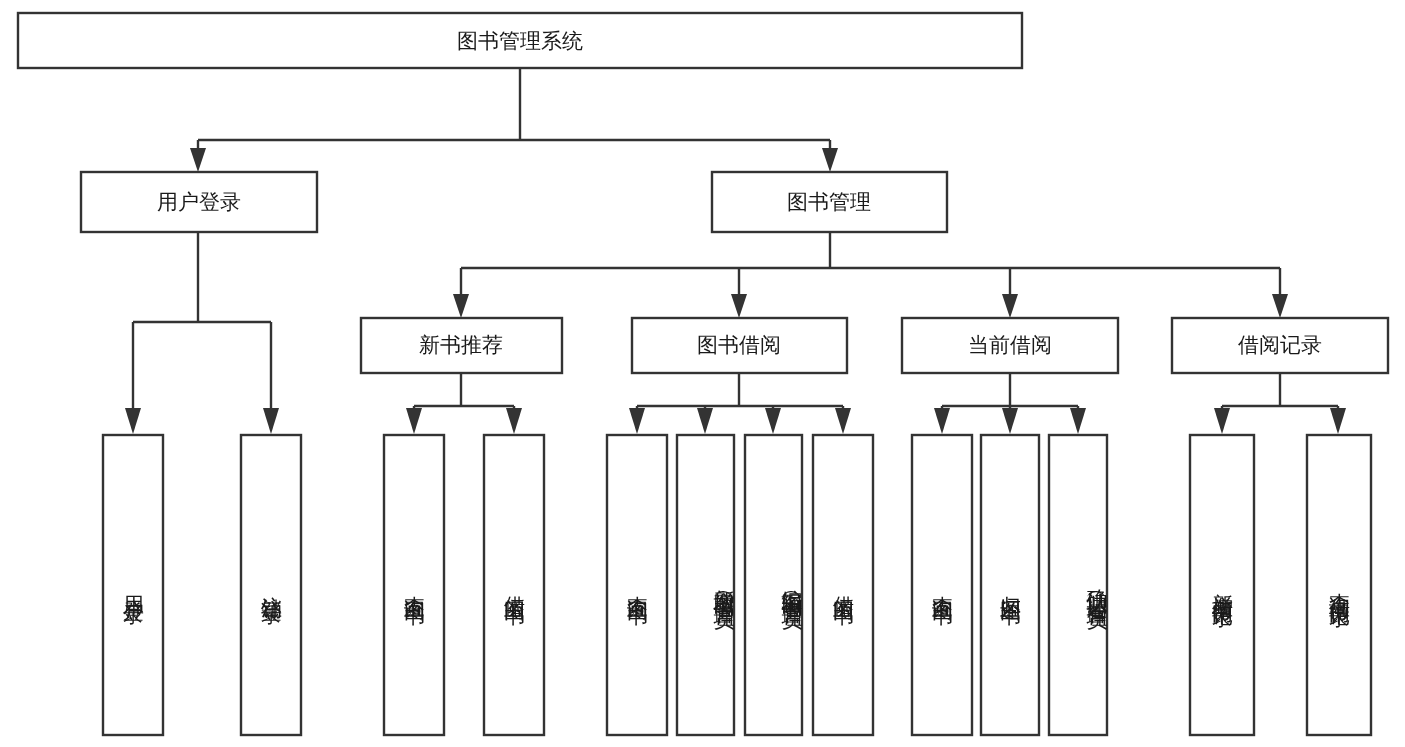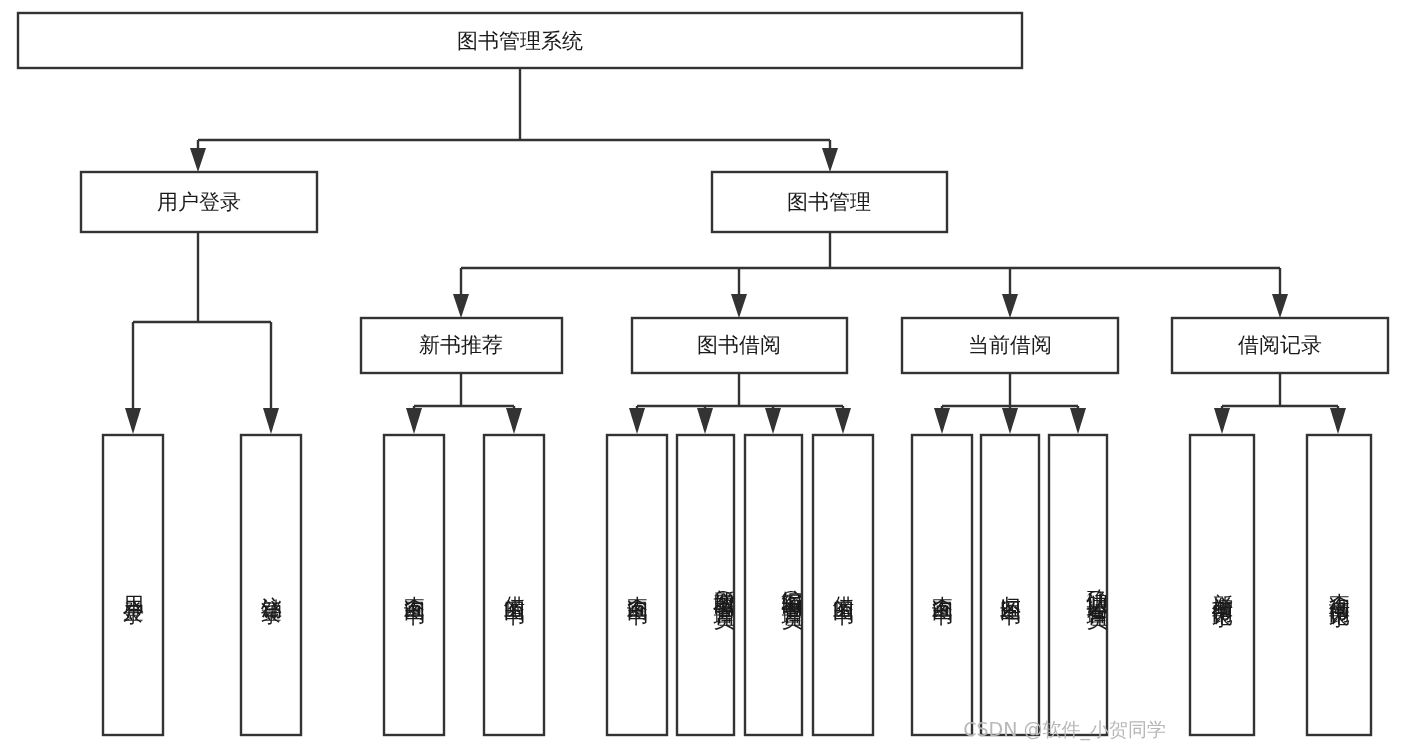--- a/index.html
+++ b/index.html
@@ -200,14 +200,13 @@
   <div class="vlabel" style="left:607px; top:435px; width:60px; height:300px;">查询图书</div>
   <div class="vlabel" style="left:677px; top:437px; width:57px; height:296px; align-items:flex-start;">新增图书（管理员）</div>
   <div class="vlabel" style="left:745px; top:437px; width:57px; height:296px; align-items:flex-start;">编辑图书（管理员）</div>
   <div class="vlabel" style="left:813px; top:435px; width:60px; height:300px;">借阅图书</div>
   <div class="vlabel" style="left:912px; top:435px; width:60px; height:300px;">查询图书</div>
   <div class="vlabel" style="left:981px; top:435px; width:58px; height:300px;">归还图书</div>
   <div class="vlabel" style="left:1049px; top:437px; width:58px; height:296px; align-items:flex-start;">确认归还（管理员）</div>
   <div class="vlabel" style="left:1190px; top:435px; width:64px; height:300px;">新增借阅记录</div>
   <div class="vlabel" style="left:1307px; top:435px; width:64px; height:300px;">查询借阅记录</div>
 
-  <div class="watermark">CSDN @软件_小贺同学</div>
 </div>
 
 </body></html>

